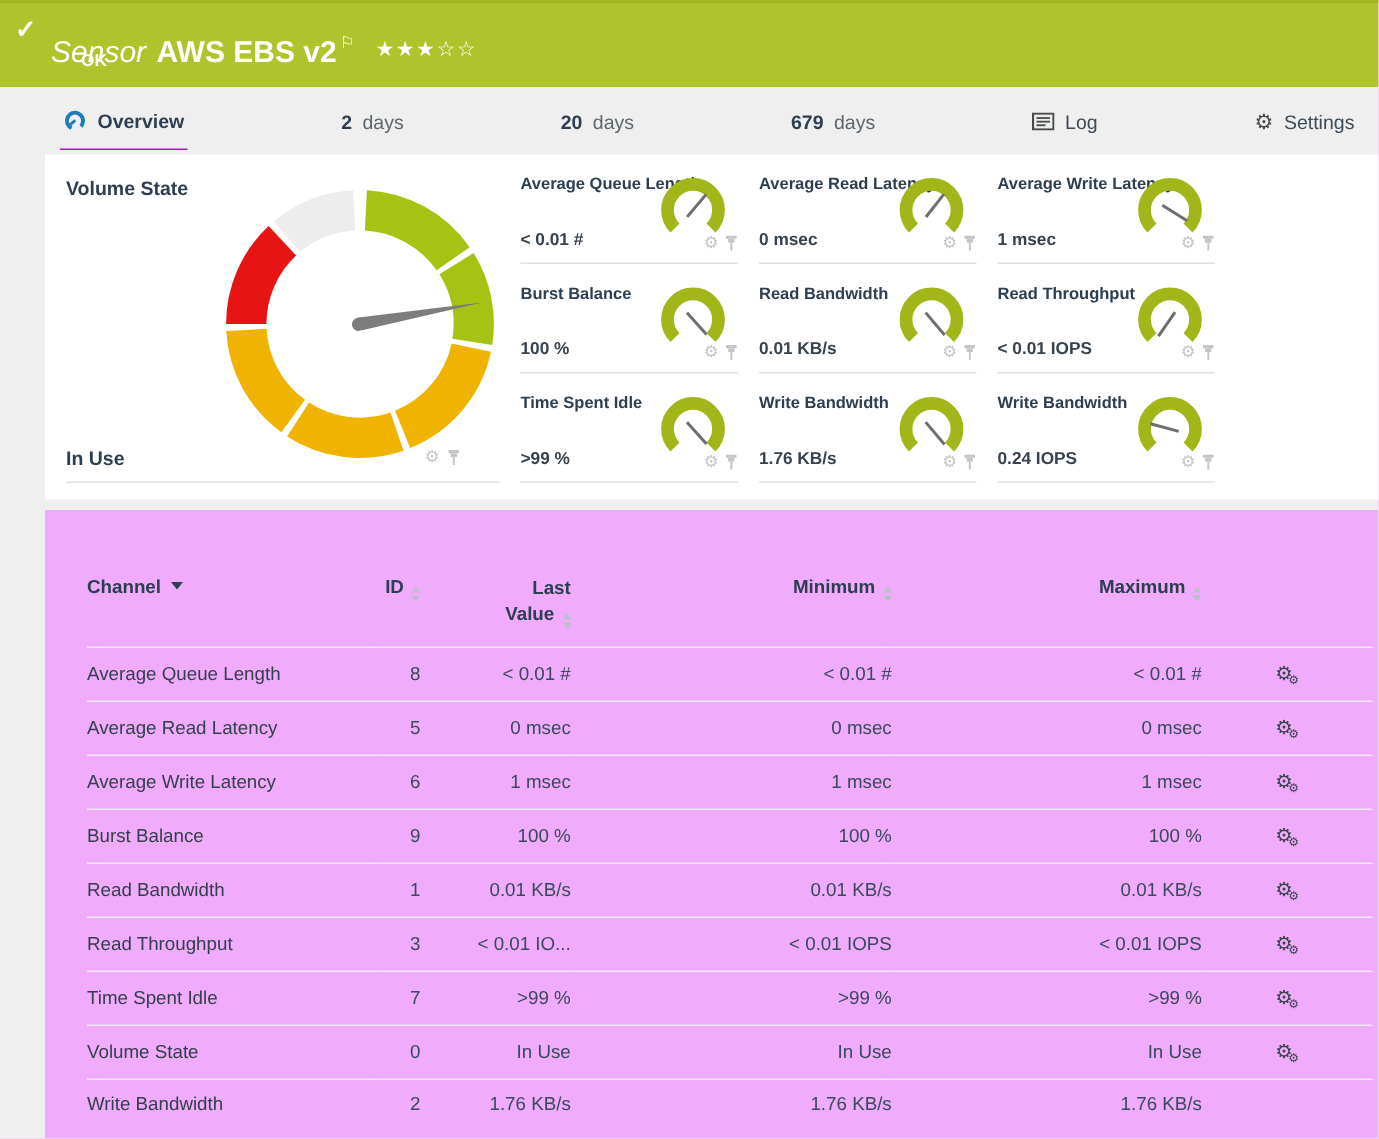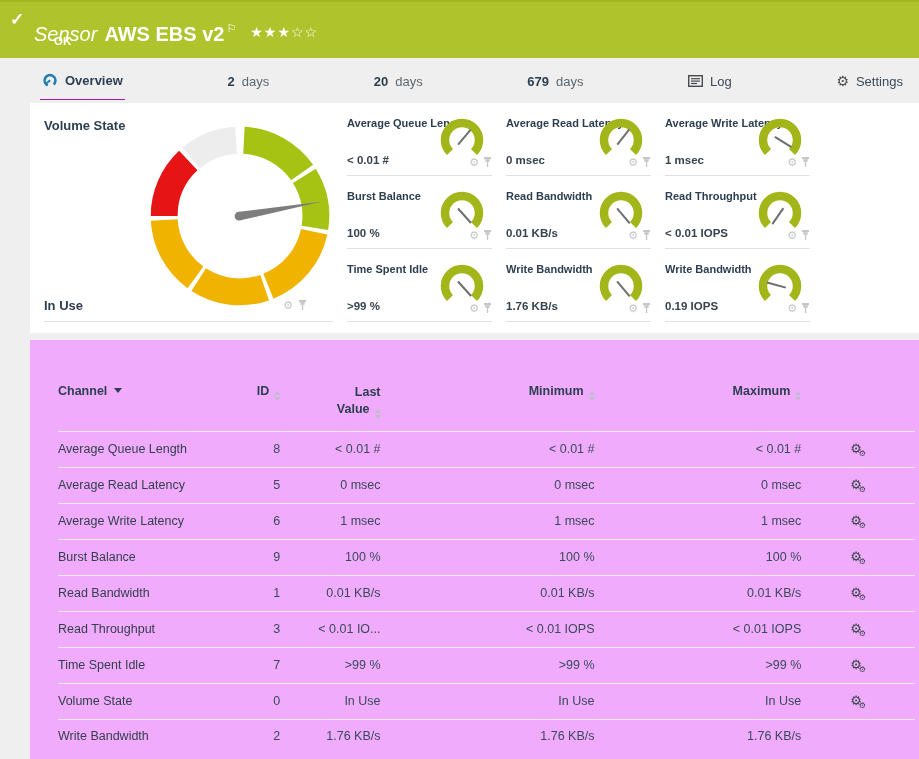--- a/index.html
+++ b/index.html
@@ -278,21 +278,21 @@
             <rect x="3.9" y="4.8" width="1.3" height="5.2"></rect>
           </svg>
         </div>
     </div>
     <div class="mcell">
       <div class="mtitle">Write Bandwidth</div>
       <svg class="mgauge" width="56" height="50" viewBox="0 0 56 50">
         <path class="marc" d="M 16 36 A 17 17 0 1 1 40 36"></path>
         <line class="mneedle" x1="33.8" y1="25.6" x2="15.0" y2="20.5"></line>
       </svg>
-      <div class="mvalue">0.19 IOPS</div>
+      <div class="mvalue">0.24 IOPS</div>
       <div class="micons">
           <span class="mini-gear">⚙</span>
           <svg class="pin-svg" width="9" height="11" viewBox="0 0 9 11">
             <rect x="1" y="0" width="7" height="2.2"></rect>
             <rect x="2.4" y="2.2" width="4.2" height="2.6"></rect>
             <rect x="3.9" y="4.8" width="1.3" height="5.2"></rect>
           </svg>
         </div>
     </div>
   </div>

